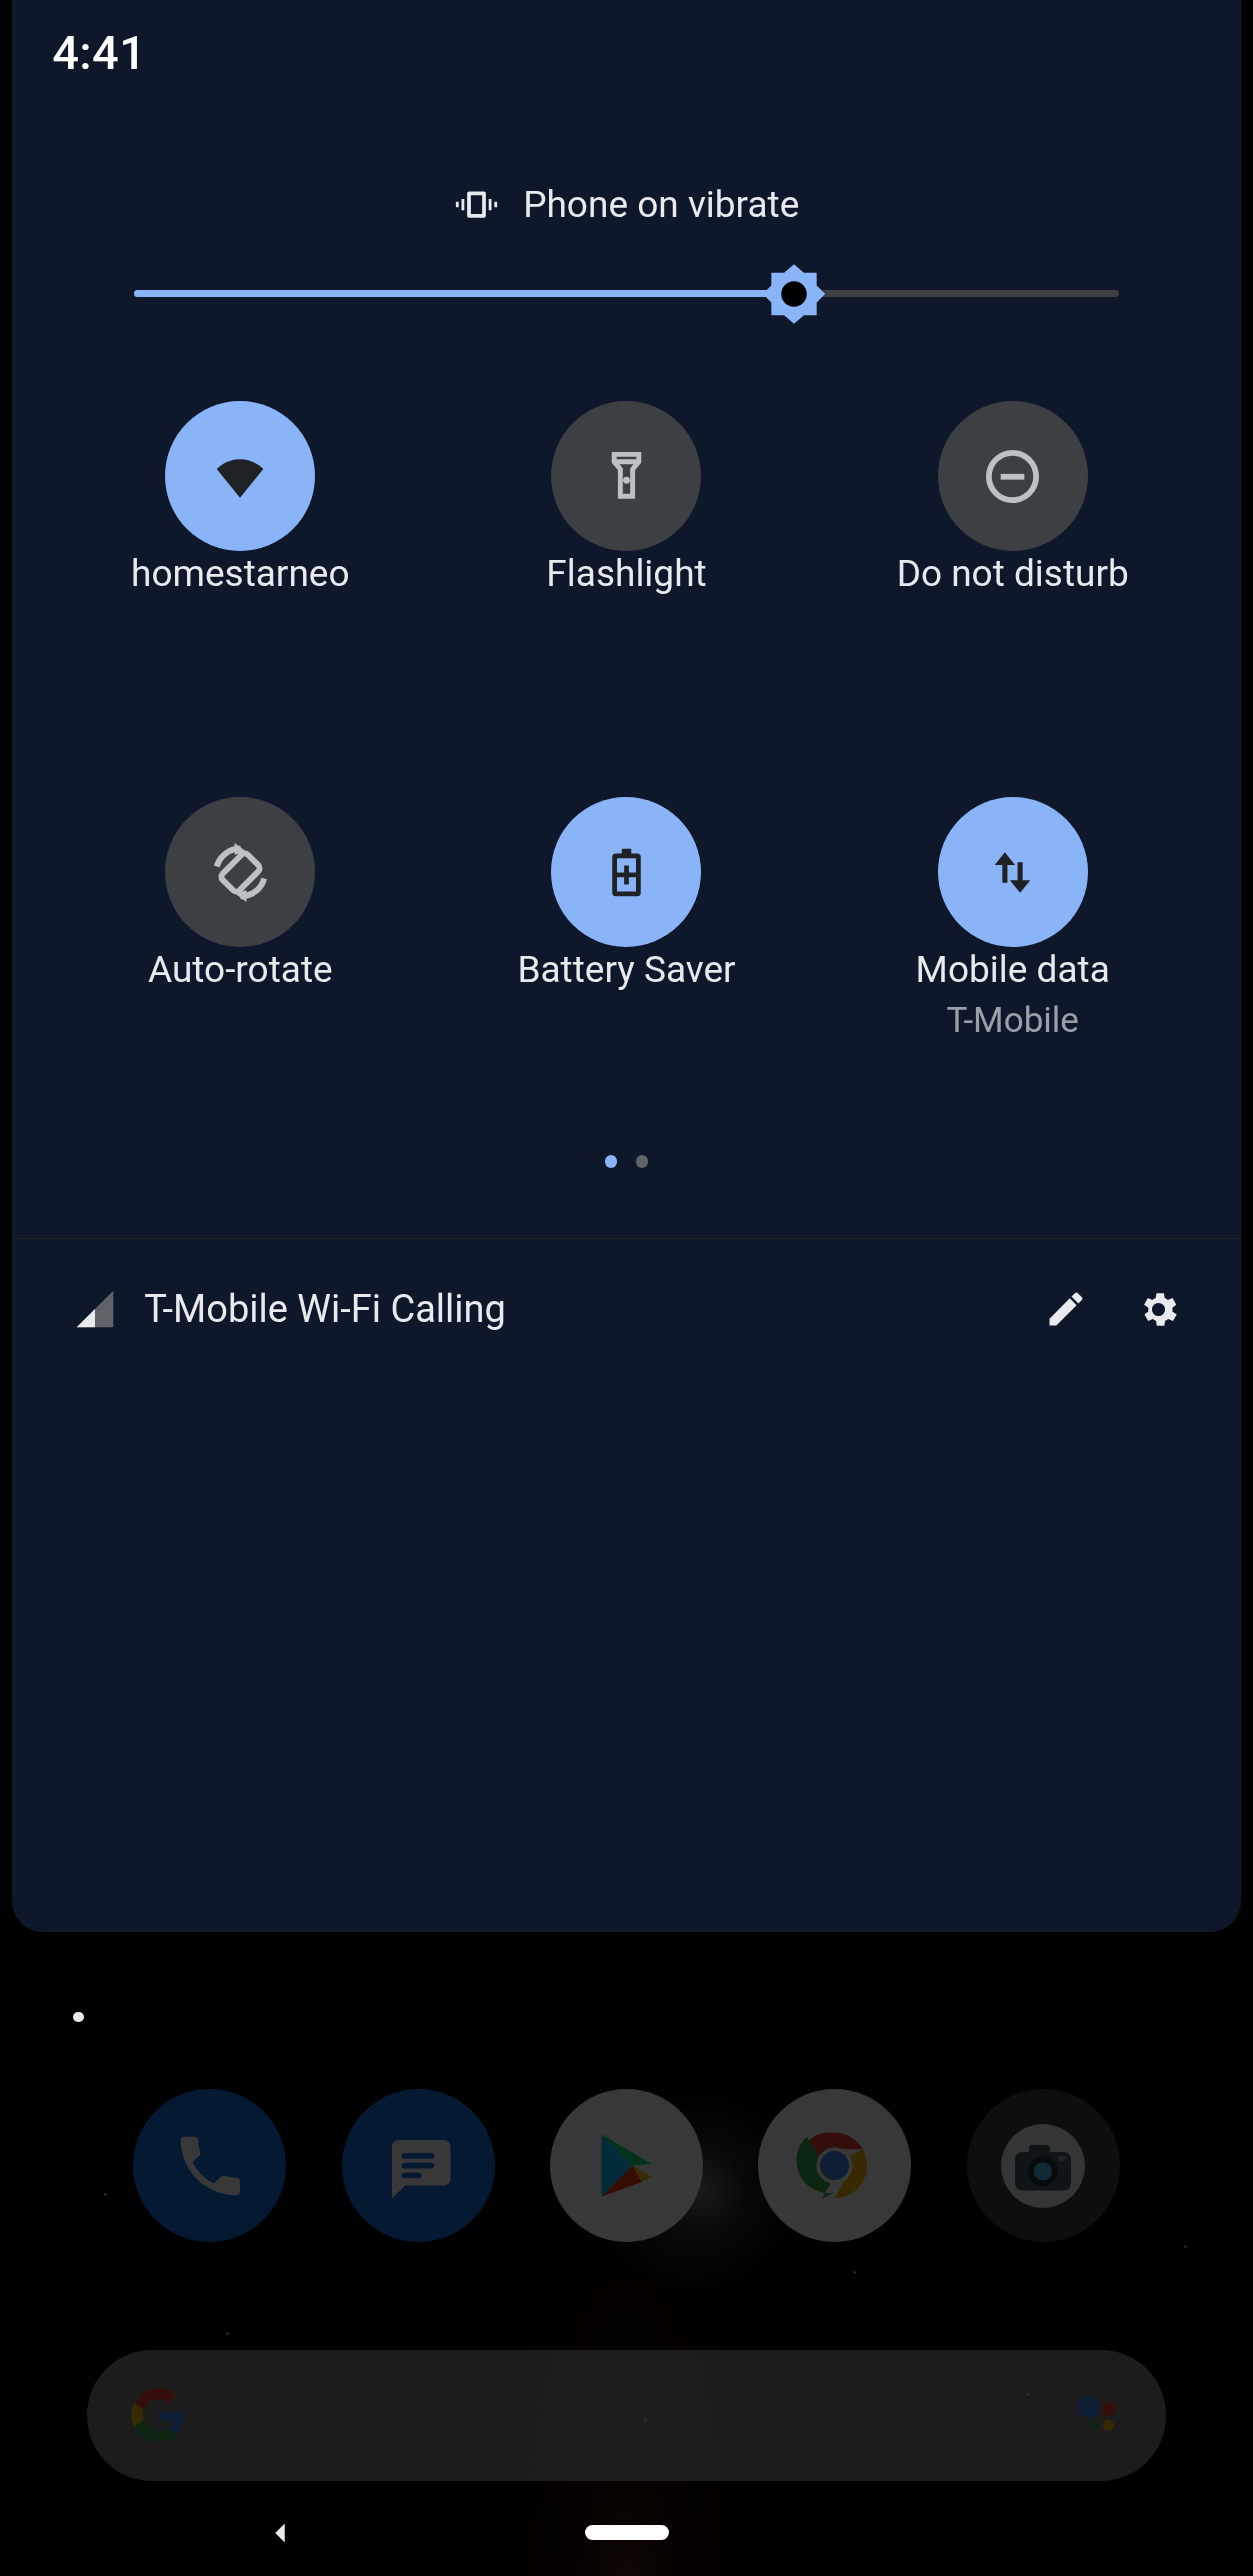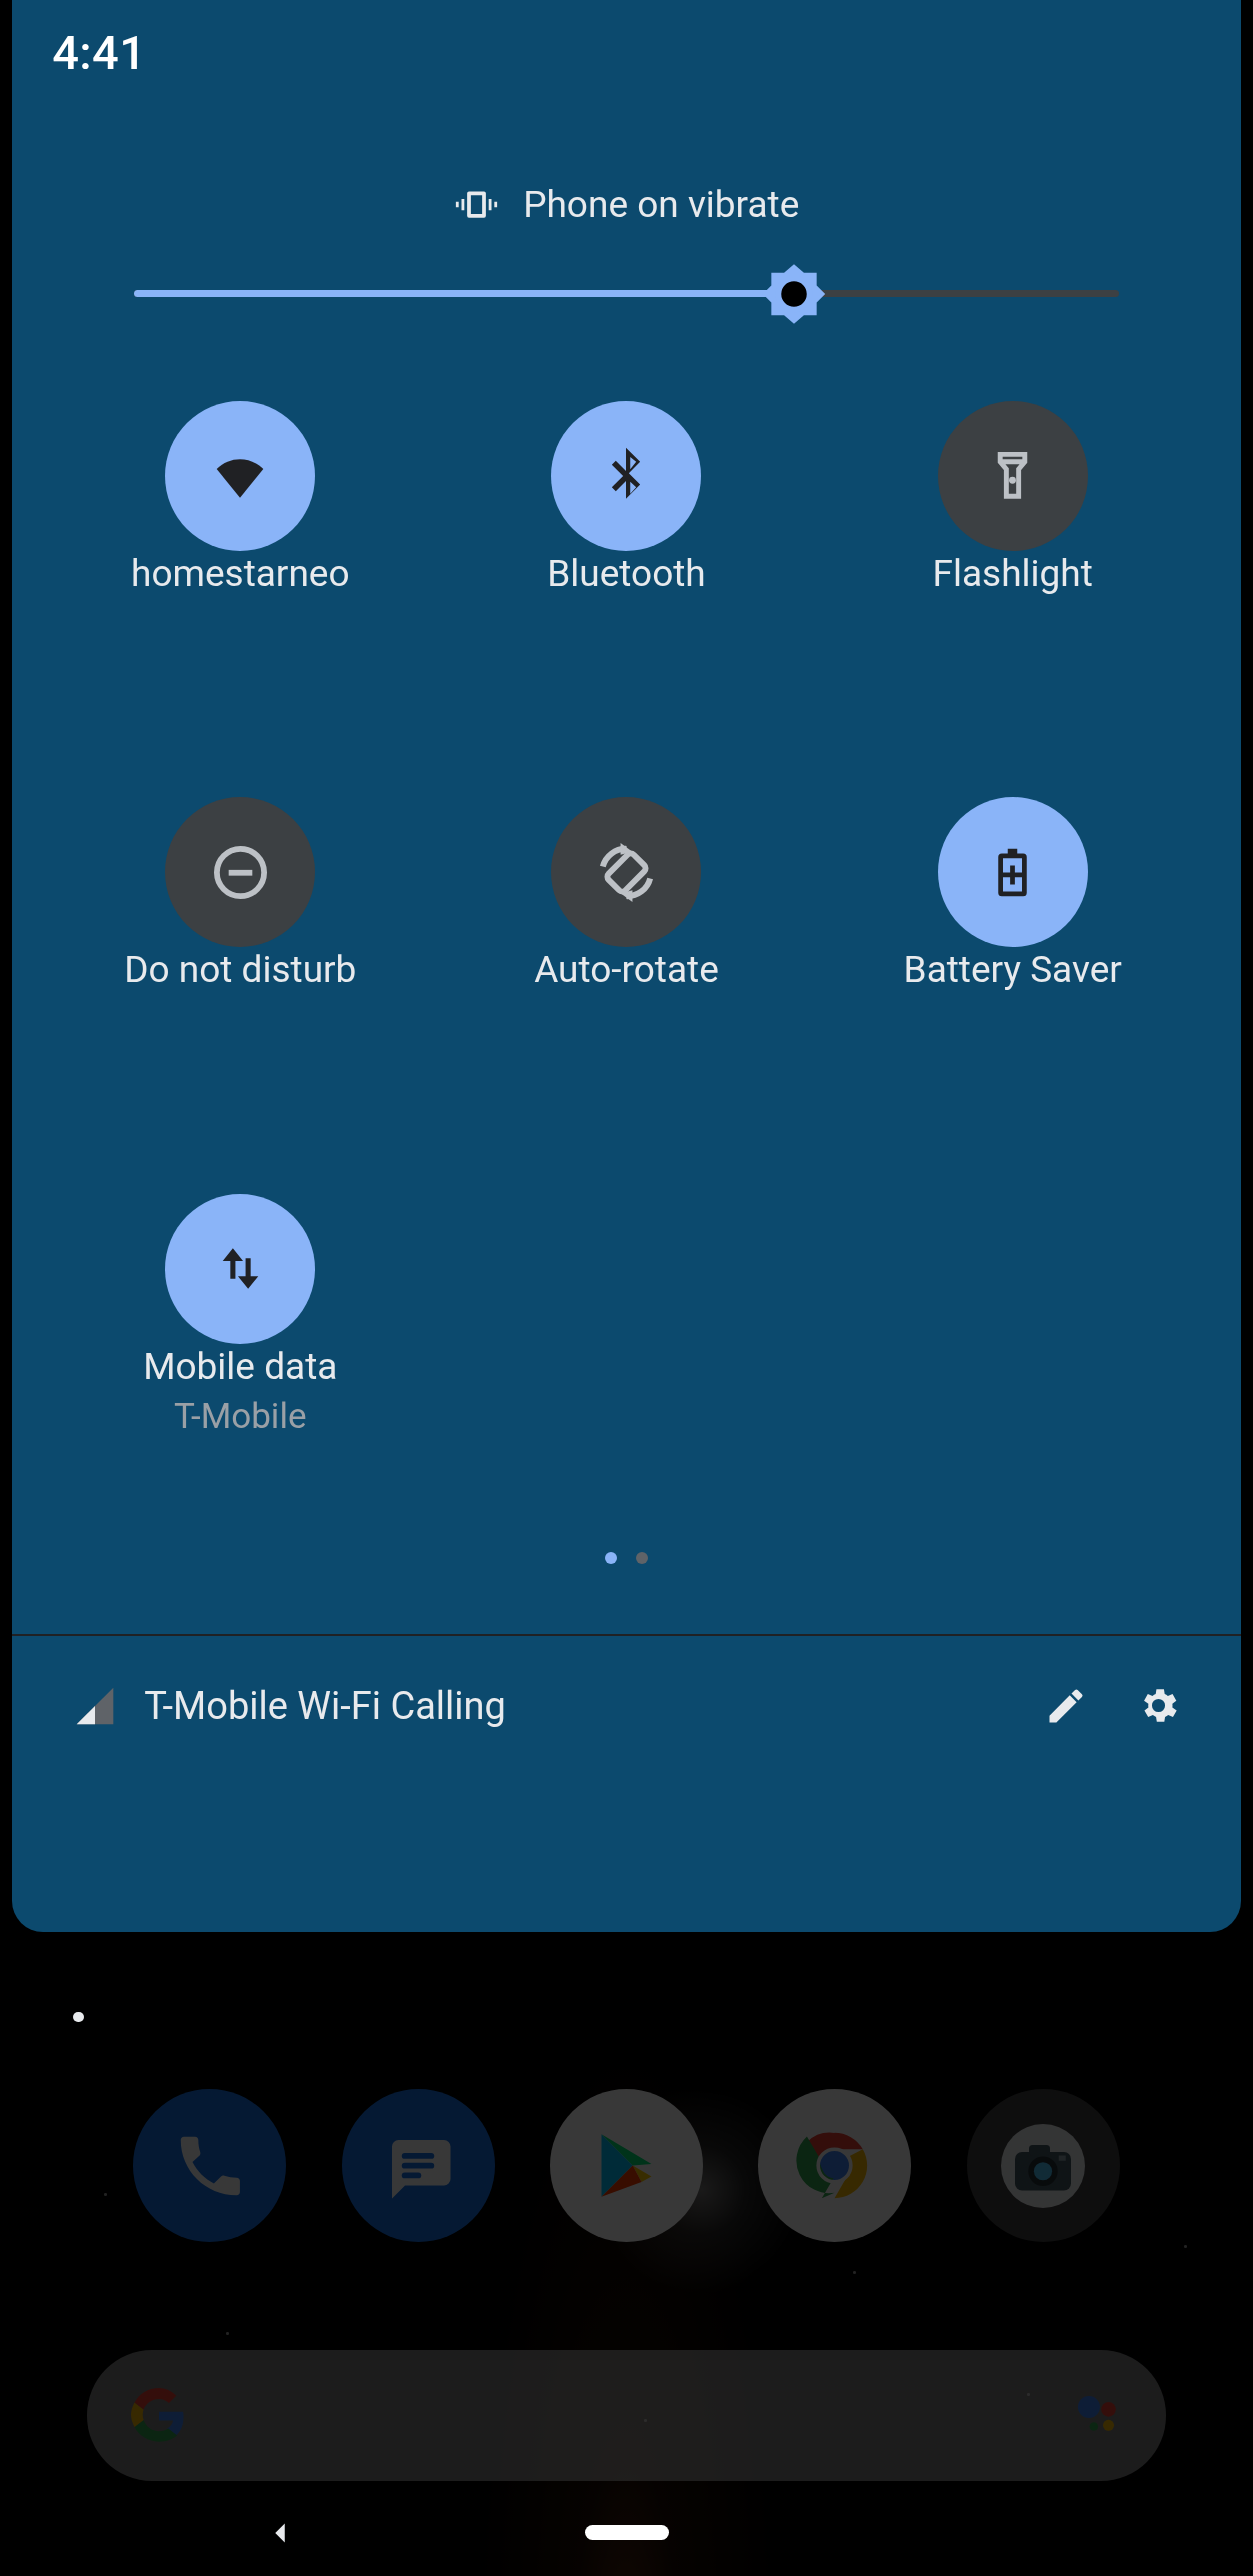--- a/index.html
+++ b/index.html
@@ -39,21 +39,21 @@
     position: absolute; inset: 0;
     background: rgba(0,0,0,0.78);
   }
 
   .stars { position:absolute; inset:0; pointer-events:none; }
   .stars span { position:absolute; width:2.6px; height:2.6px; background:#fff; border-radius:50%; opacity:0.6; }
 
   
   .shade {
     position: absolute; left: 12.2px; right: 12.2px; top: 0; height: 1932px;
-    background: #0c4a6e; border-radius: 0 0 31px 31px;
+    background: #0f172a; border-radius: 0 0 31px 31px;
     padding: 0 0 17.4px 0;
   }
   .status-bar {
     height: 104px; display:flex; align-items:center; padding: 0 40px;
   }
   .clock { font-size: 47px; font-weight: 500; letter-spacing: 0.4px; }
 
   .ringer-row {
     display:flex; align-items:center; justify-content:center; gap: 24.4px;
     margin-top: 78px; font-size: 37px; color:#e8eaed;
@@ -237,32 +237,20 @@
           <svg width="80" height="80" viewBox="0 0 24 24">
               <path class="icon-on-dark" d="M12 18.5l7-8.6C17 8 14.6 7 12 7S7 8 5 9.9z"></path>
             </svg>
         </span>
       </div>
       <div class="tile-labels">
         <div class="tile-label">homestarneo</div>
       </div>
     </div>
 
-    <div class="tile">
-      <div class="tile-btn active">
-        <span>
-          <svg width="68" height="68" viewBox="0 0 24 24">
-              <path class="icon-on-dark" d="M12 2l5 5-4 4 4 4-5 5V13.8L8.4 17.4 7 16l4-4-4-4 1.4-1.4L12 10.2zm1.5 3.3v4.3L15.6 7zm0 8.7v4.3L15.6 16z"></path>
-            </svg>
-        </span>
-      </div>
-      <div class="tile-labels">
-        <div class="tile-label">Bluetooth</div>
-      </div>
-    </div>
 
     <div class="tile">
       <div class="tile-btn">
         <span>
           <svg width="59" height="59" viewBox="0 0 24 24">
               <path fill="none" stroke="#bdc1c6" stroke-width="2" d="M7 3h10v3l-2.5 3v11h-5V9L7 6zM7 6h10"></path>
               <circle cx="12" cy="13.5" r="1.4" fill="#bdc1c6"></circle>
             </svg>
         </span>
       </div>

